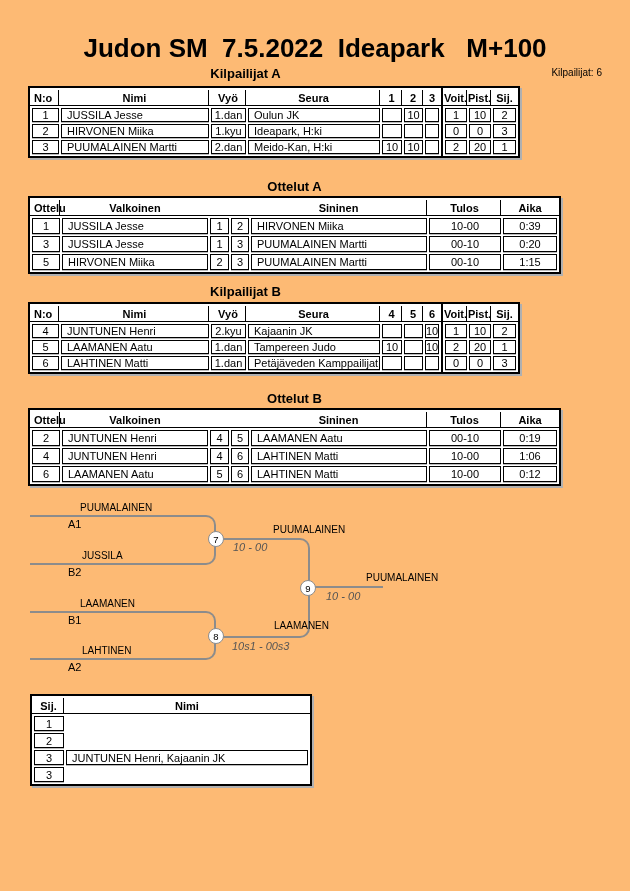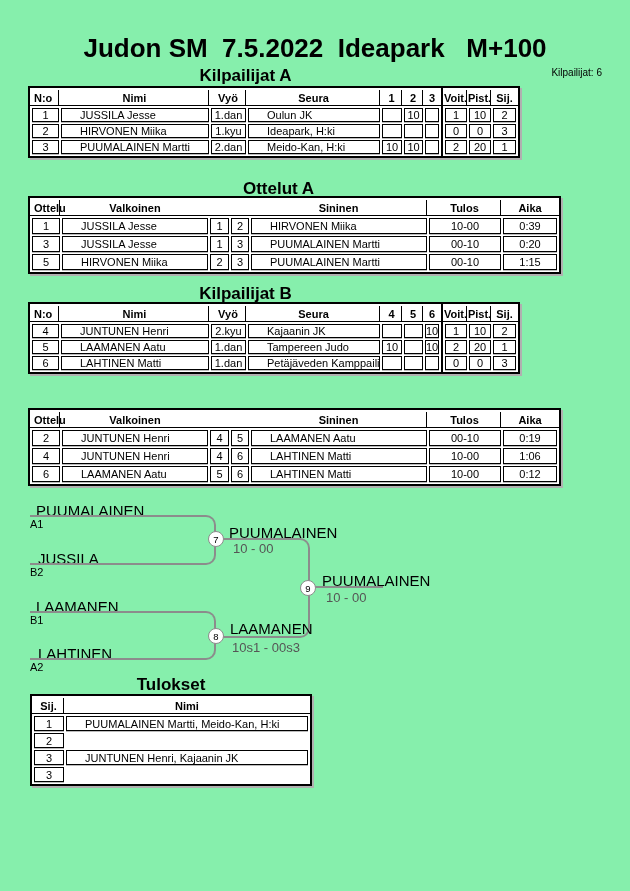--- a/index.html
+++ b/index.html
@@ -1,24 +1,24 @@
 <!DOCTYPE html>
 <html><head>
 <meta charset="utf-8">
 <style>
   * { margin:0; padding:0; box-sizing:border-box; }
   html,body { background:#fff; }
   body { font-family:"Liberation Sans", sans-serif; color:#000; }
-  .page { position:relative; width:630px; height:891px; background:#86efac; overflow:hidden; }
+  .page { position:relative; width:630px; height:891px; background:#fdba74; overflow:hidden; }
 
   .title { position:absolute; top:33px; left:0; width:630px; text-align:center;
            font-size:26px; font-weight:bold; white-space:pre; }
-  .sec   { position:absolute; font-size:17px; font-weight:bold; text-align:center; white-space:nowrap; }
+  .sec   { position:absolute; font-size:13px; font-weight:bold; text-align:center; white-space:nowrap; }
   #t-ka-title { top:66px;  left:0;    width:491px; }
-  #t-oa-title { top:179px; left:12px; width:533px; }
+  #t-oa-title { top:179px; left:28px; width:533px; }
   #t-kb-title { top:284px; left:0;    width:491px; }
   #t-ob-title { top:391px; left:28px; width:533px; }
   #t-tu-title { top:675px; left:30px; width:282px; }
   .count { position:absolute; top:67px; right:28px; font-size:10px; }
 
   .tbl { position:absolute; left:28px; border:2px solid #000; background:#fff;
          padding:2px; box-shadow:2px 2px 0 #b0b0b0; }
   #tbl-ka { top:86px;  width:492px; }
   #tbl-oa { top:196px; width:533px; }
   #tbl-kb { top:302px; width:492px; }
@@ -32,21 +32,21 @@
   .hc.sep { border-right:1px solid #000; }
   .hc.al  { justify-content:flex-start; padding-left:2px; }
 
   .trow { display:flex; gap:2px; margin-top:2px; }
   .cell { border:1px solid #000; background:#fff; font-size:11px;
           box-shadow:0 1px 0 #bbb; display:flex; align-items:center;
           justify-content:center; white-space:nowrap; overflow:hidden; }
   .kilp .cell { height:14px; }
   .ott  .cell { height:16px; }
   .tu   .cell { height:15px; }
-  .cell.al { justify-content:flex-start; padding-left:18px; }
+  .cell.al { justify-content:flex-start; padding-left:5px; }
 
   .k0{width:27px}.k1{width:148px}.k2{width:35px}.k3{width:132px}.k4{width:20px}
   .k5{width:19px}.k6{width:14px}.k7{width:22px;margin-left:4px}.k8{width:22px}.k9{width:23px}
   .o0{width:28px}.o1{width:146px}.o2{width:19px}.o3{width:18px}.o4{width:176px}
   .o5{width:72px}.o6{width:54px}
   .t0{width:30px}.t1{width:242px}
 
   .vline { position:absolute; top:0; bottom:0; left:411px; width:2px; background:#000; }
 
   
@@ -61,23 +61,23 @@
                    border-right:2px solid #8c8c8c; border-radius:0 0 10px 0; }
   #branch7 { left:215px; top:538px; width:95px; height:50px; }
   #branch8 { left:215px; top:587px; width:95px; height:51px; }
   #final-line { position:absolute; left:308px; top:586px; width:75px; height:2px; background:#8c8c8c; }
   .br-circle { position:absolute; width:16px; height:16px; border:1px solid #8c8c8c;
                border-radius:50%; background:#fff; display:flex; align-items:center;
                justify-content:center; font-size:9.5px; z-index:2; }
   #circle7 { left:208px; top:531px; }
   #circle8 { left:208px; top:628px; }
   #circle9 { left:300px; top:580px; }
-  .br-name  { position:absolute; font-size:15px; white-space:nowrap; }
-  .br-seed  { position:absolute; font-size:11px; }
-  .br-score { position:absolute; font-size:13px; color:#555; white-space:nowrap; }
+  .br-name  { position:absolute; font-size:10px; white-space:nowrap;margin-left:44px; }
+  .br-seed  { position:absolute; font-size:11px;margin-left:38px; }
+  .br-score { position:absolute; font-size:11px; color:#555; white-space:nowrap;font-style:italic; }
   #bn1{left:36px;top:502px} #bs1{left:30px;top:518px}
   #bn2{left:38px;top:550px} #bs2{left:30px;top:566px}
   #bn3{left:36px;top:598px} #bs3{left:30px;top:614px}
   #bn4{left:38px;top:645px} #bs4{left:30px;top:661px}
   #w7n{left:229px;top:524px} #w7s{left:233px;top:541px}
   #w8n{left:230px;top:620px} #w8s{left:232px;top:640px}
   #w9n{left:322px;top:572px} #w9s{left:326px;top:590px}
 </style>
 </head>
 <body>
@@ -228,20 +228,21 @@
       <div class="cell k4"></div>
       <div class="cell k5"></div>
       <div class="cell k6"></div>
       <div class="cell k7">0</div>
       <div class="cell k8">0</div>
       <div class="cell k9">3</div>
     </div>
     <div class="vline"></div>
   </div>
 
+  <div class="sec" id="t-ob-title">Ottelut B</div>
 
   <div class="tbl ott" id="tbl-ob">
     <div class="thead">
       <div class="hc o0 sep al">Ottelu</div>
       <div class="hc o1">Valkoinen</div>
       <div class="hc o2"></div>
       <div class="hc o3"></div>
       <div class="hc o4 sep">Sininen</div>
       <div class="hc o5 sep">Tulos</div>
       <div class="hc o6">Aika</div>
@@ -296,30 +297,28 @@
     <div class="br-circle" id="circle9">9</div>
 
     <div class="br-name" id="w7n">PUUMALAINEN</div>
     <div class="br-score" id="w7s">10 - 00</div>
     <div class="br-name" id="w8n">LAAMANEN</div>
     <div class="br-score" id="w8s">10s1 - 00s3</div>
     <div class="br-name" id="w9n">PUUMALAINEN</div>
     <div class="br-score" id="w9s">10 - 00</div>
   </div>
 
-  <div class="sec" id="t-tu-title">Tulokset</div>
 
   <div class="tbl tu" id="tbl-tu">
     <div class="thead">
       <div class="hc t0 sep">Sij.</div>
       <div class="hc t1">Nimi</div>
     </div>
     <div class="trow">
       <div class="cell t0">1</div>
-      <div class="cell t1 al">PUUMALAINEN Martti, Meido-Kan, H:ki</div>
     </div>
     <div class="trow">
       <div class="cell t0">2</div>
     </div>
     <div class="trow">
       <div class="cell t0">3</div>
       <div class="cell t1 al">JUNTUNEN Henri, Kajaanin JK</div>
     </div>
     <div class="trow">
       <div class="cell t0">3</div>

